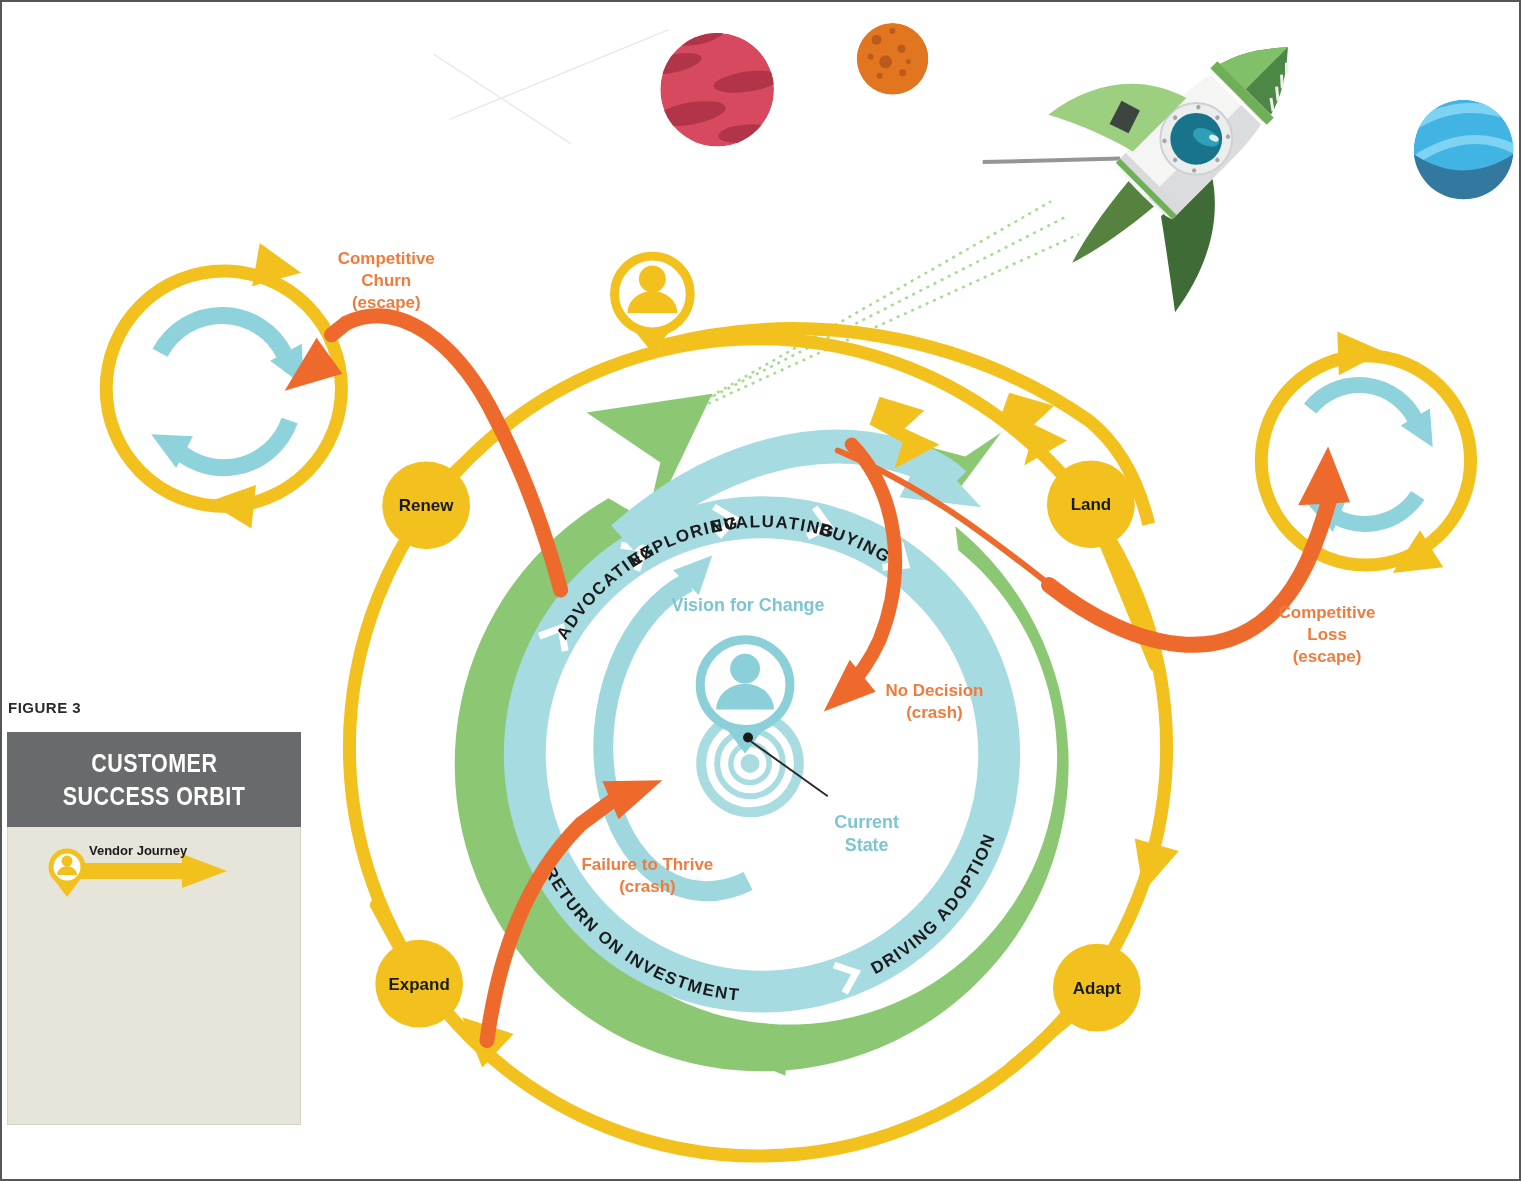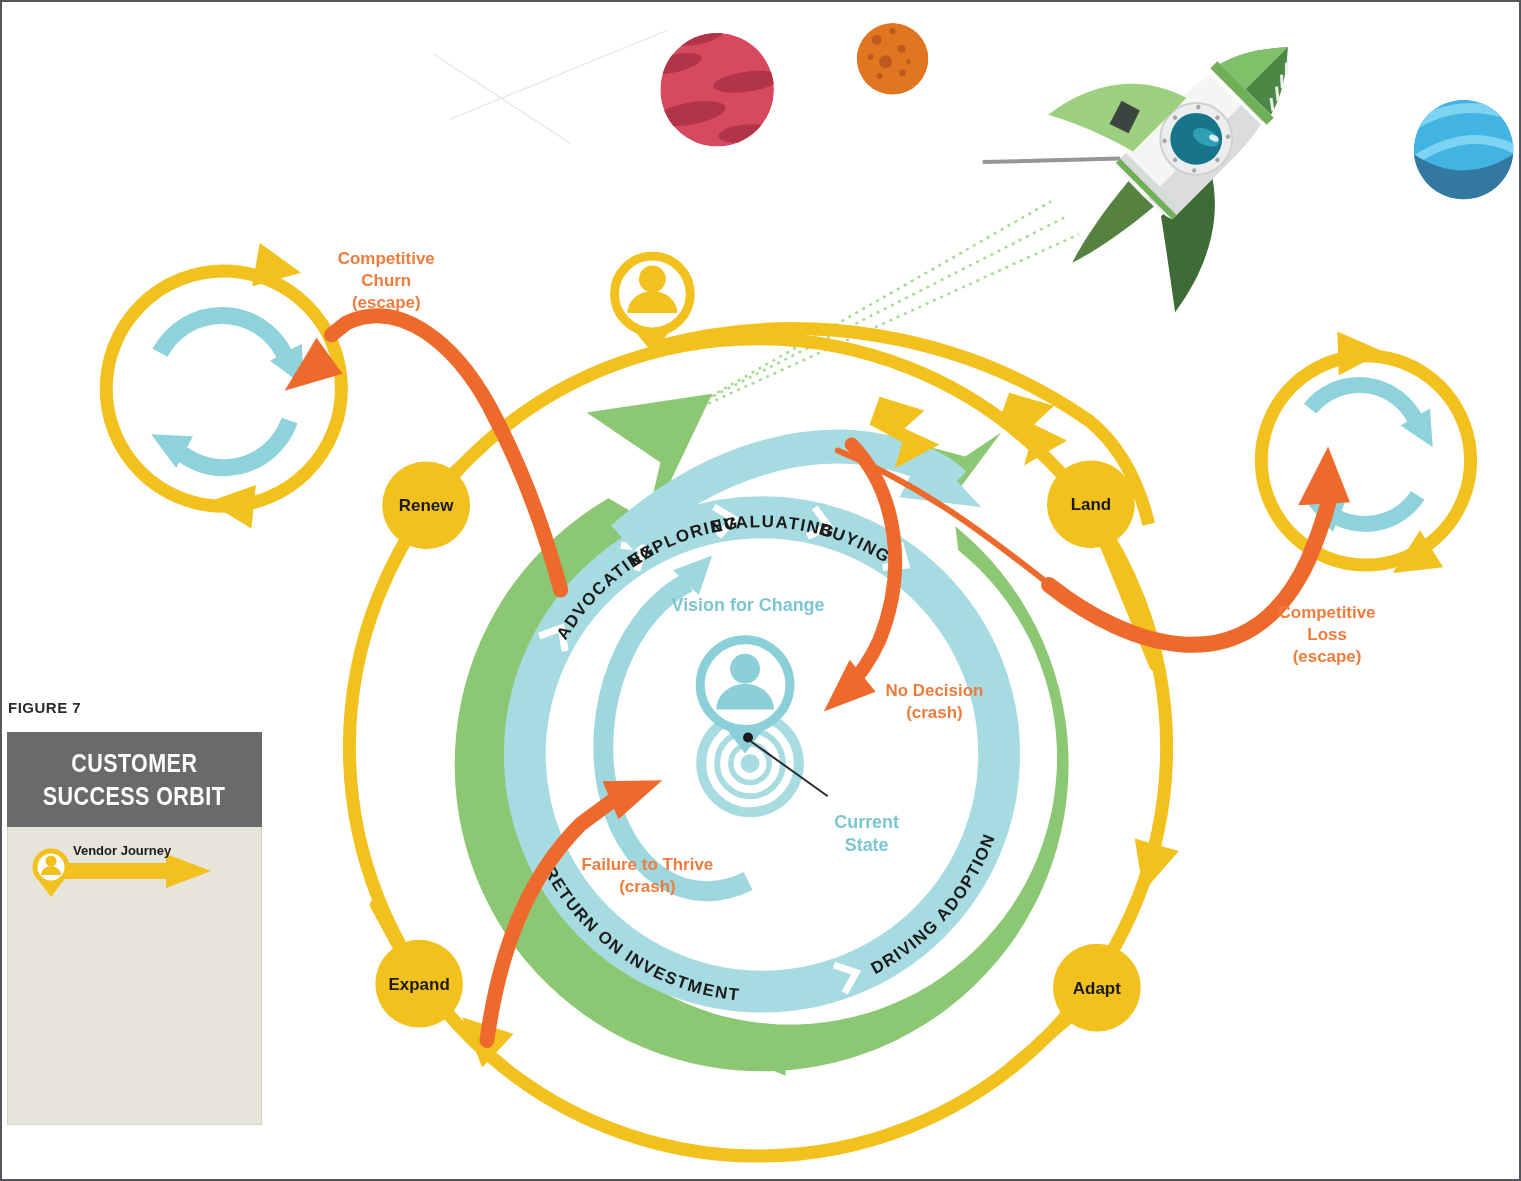--- a/index.html
+++ b/index.html
@@ -12,30 +12,30 @@
   svg text{font-family:"Liberation Sans", sans-serif;}
   .lbl-orange{fill:#EF7B3D;font-weight:bold;font-size:17px;text-anchor:middle;}
   .lbl-cyan{fill:#7CC6D2;font-weight:bold;font-size:18px;text-anchor:middle;}
   .lbl-node{fill:#1A1A1A;font-weight:bold;font-size:17px;text-anchor:middle;}
   .ring-text{fill:#1A1A1A;font-weight:bold;font-size:17px;letter-spacing:1.5px;}
   .figure-label{
     position:absolute;left:6px;top:697px;color:#2B2B2B;
     font-size:15px;font-weight:bold;letter-spacing:.5px;
   }
   .legend{
-    position:absolute;left:5px;top:730px;width:255px;height:393px;
+    position:absolute;left:5px;top:730px;width:294px;height:393px;
     background:#E7E4DA;box-shadow:0 0 0 1px #d6d3c8 inset;
   }
   .legend-header{
     background:#696A6C;color:#fff;height:95px;display:flex;flex-direction:column;
     justify-content:center;align-items:center;font-weight:bold;font-size:25px;
     line-height:1.3;letter-spacing:.5px;
   }
   .legend-header .t{transform:scaleX(.86);white-space:nowrap;}
-  .legend-body{padding:6px 4px 0 4px;}
+  .legend-body{padding:6px 4px 0 20px;}
   .legend-row{height:70px;position:relative;}
   .legend-row svg{display:block;}
   .lg-label{font-size:13px;font-weight:bold;fill:#1A1A1A;}
 </style>
 </head>
 <body>
 
 <div class="canvas">
 
 <svg class="scene" width="1517" height="1177" viewBox="0 0 1521 1181">
@@ -280,21 +280,21 @@
     <text class="lbl-orange" x="1329" y="640">Loss</text>
     <text class="lbl-orange" x="1329" y="662">(escape)</text>
   </g>
   <g>
     <text class="lbl-cyan" x="748" y="611">Vision for Change</text>
     <text class="lbl-cyan" x="867" y="829">Current</text>
     <text class="lbl-cyan" x="867" y="852">State</text>
   </g>
 </svg>
 
-<div class="figure-label">FIGURE 7</div>
+<div class="figure-label">FIGURE 3</div>
 
 <div class="legend">
   <div class="legend-header">
     <div class="t">CUSTOMER</div>
     <div class="t">SUCCESS ORBIT</div>
   </div>
   <div class="legend-body">
 
     <div class="legend-row">
       <svg width="247" height="70" viewBox="0 0 247 70">

